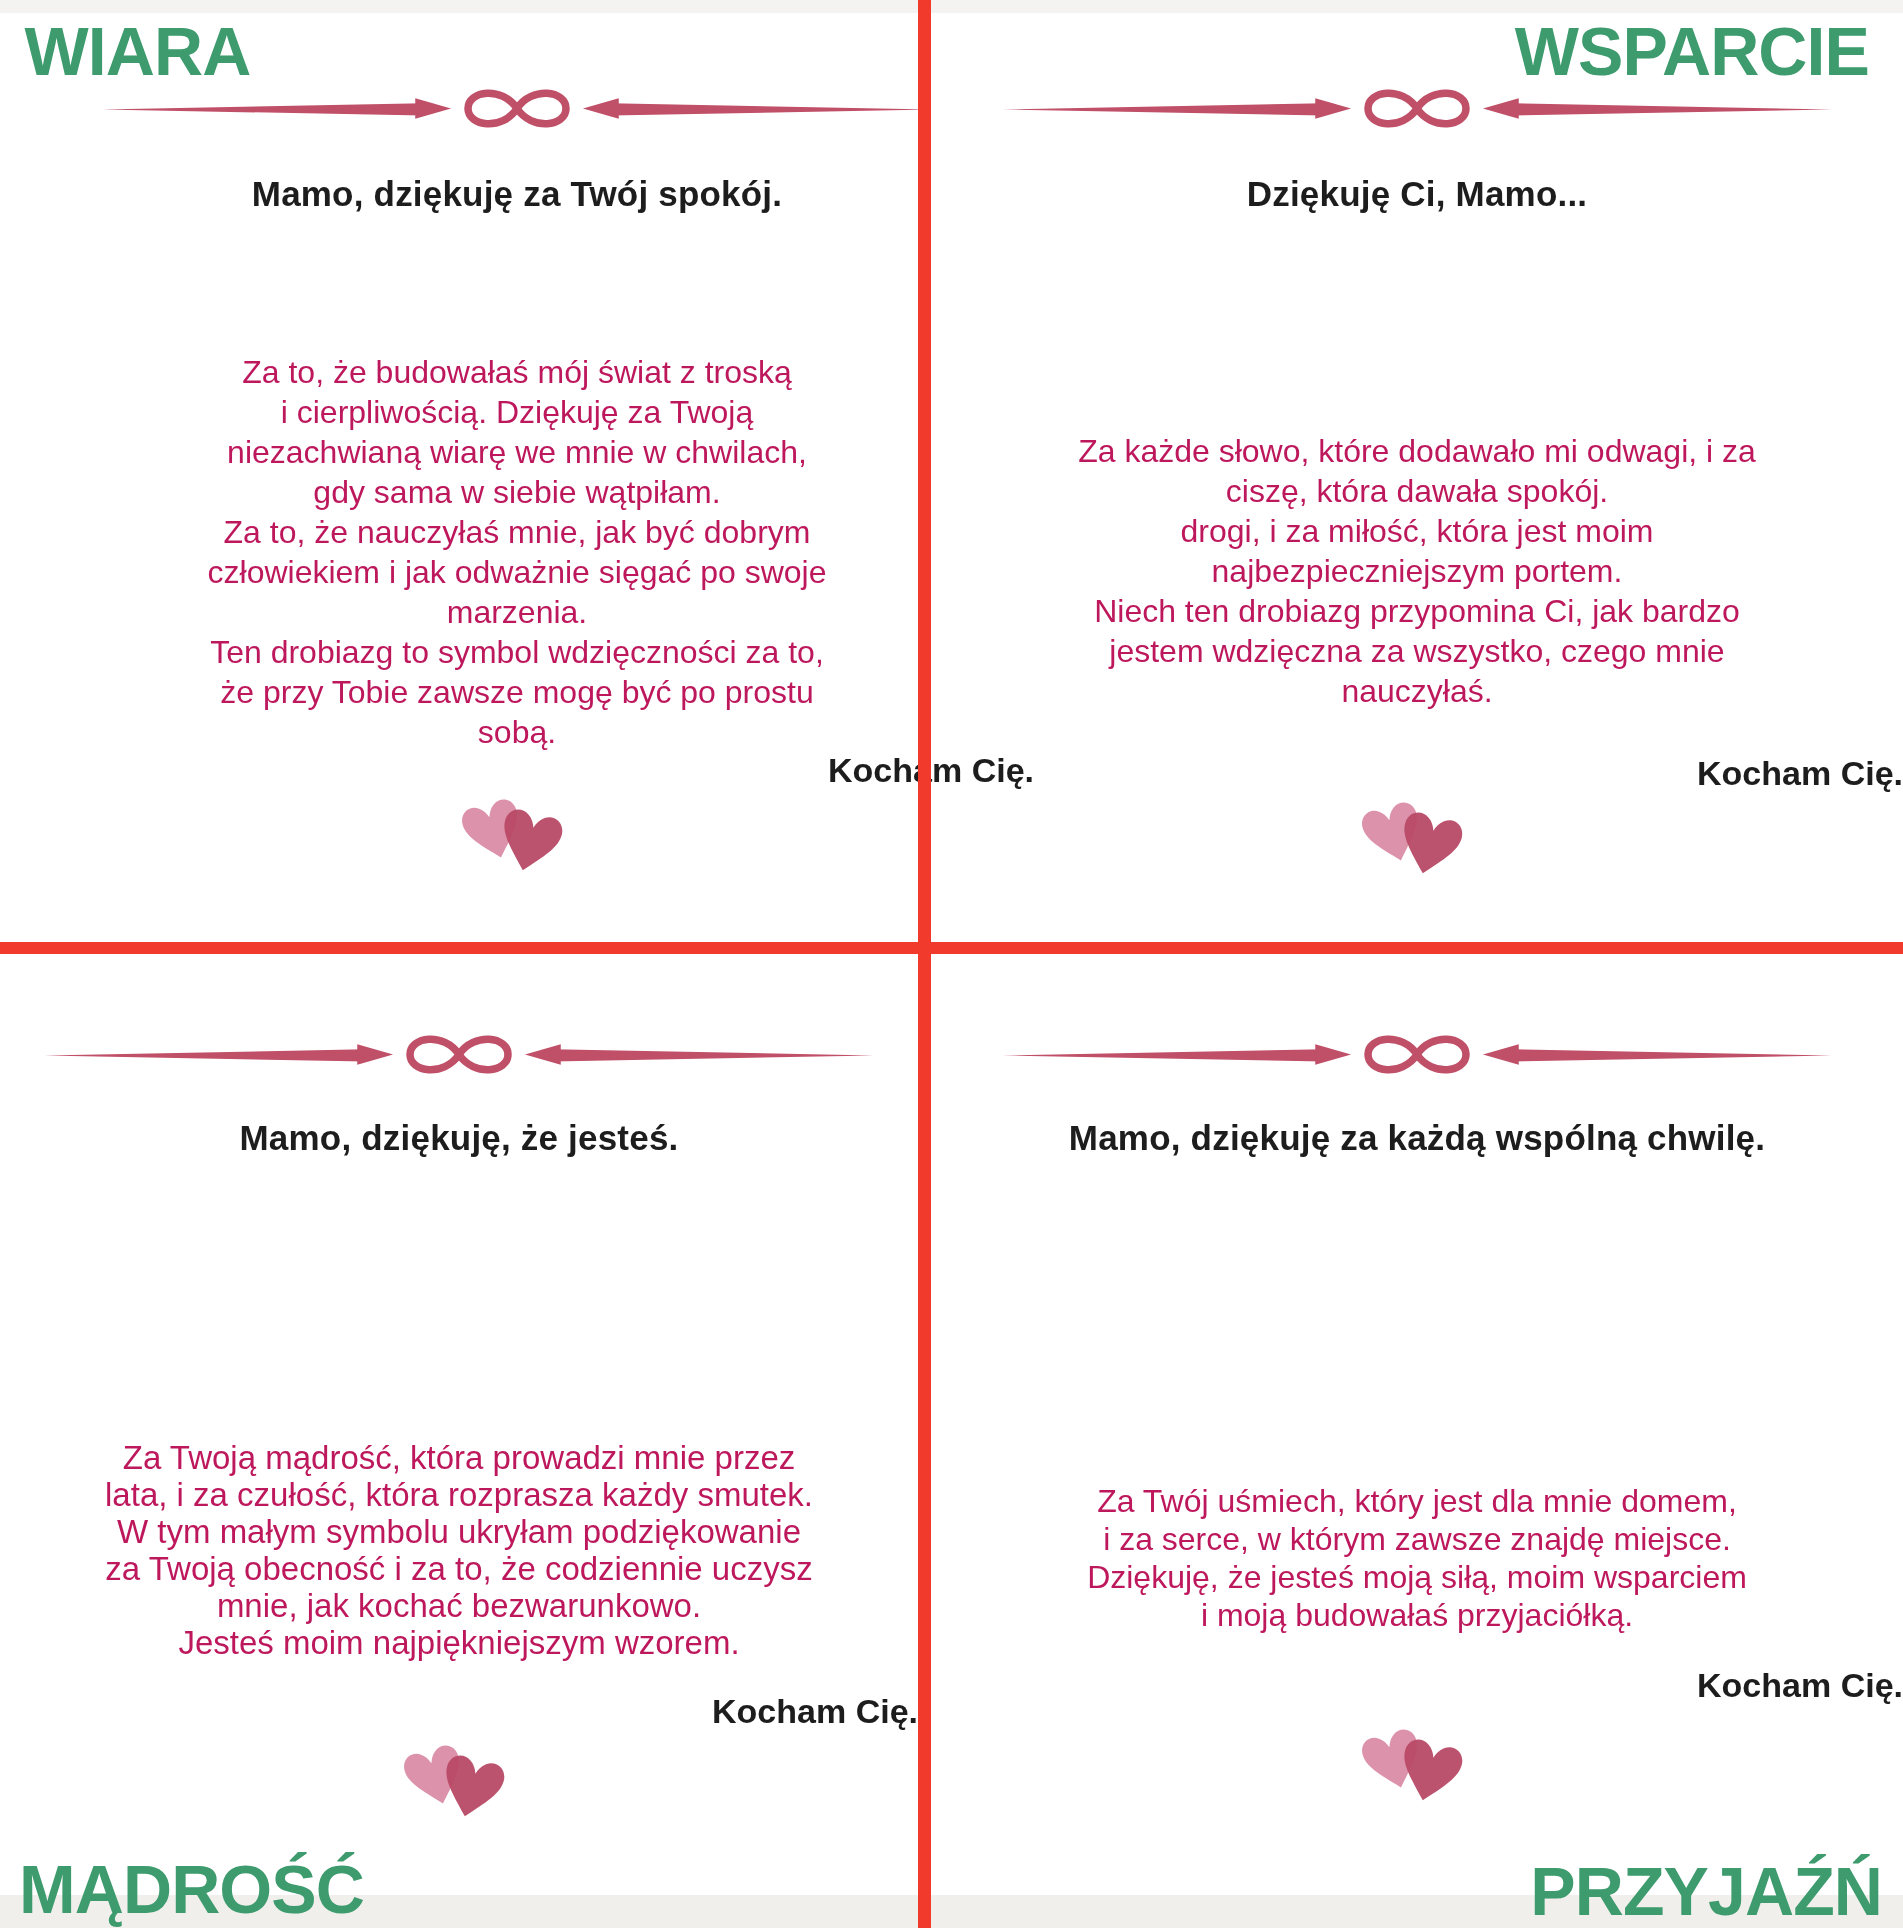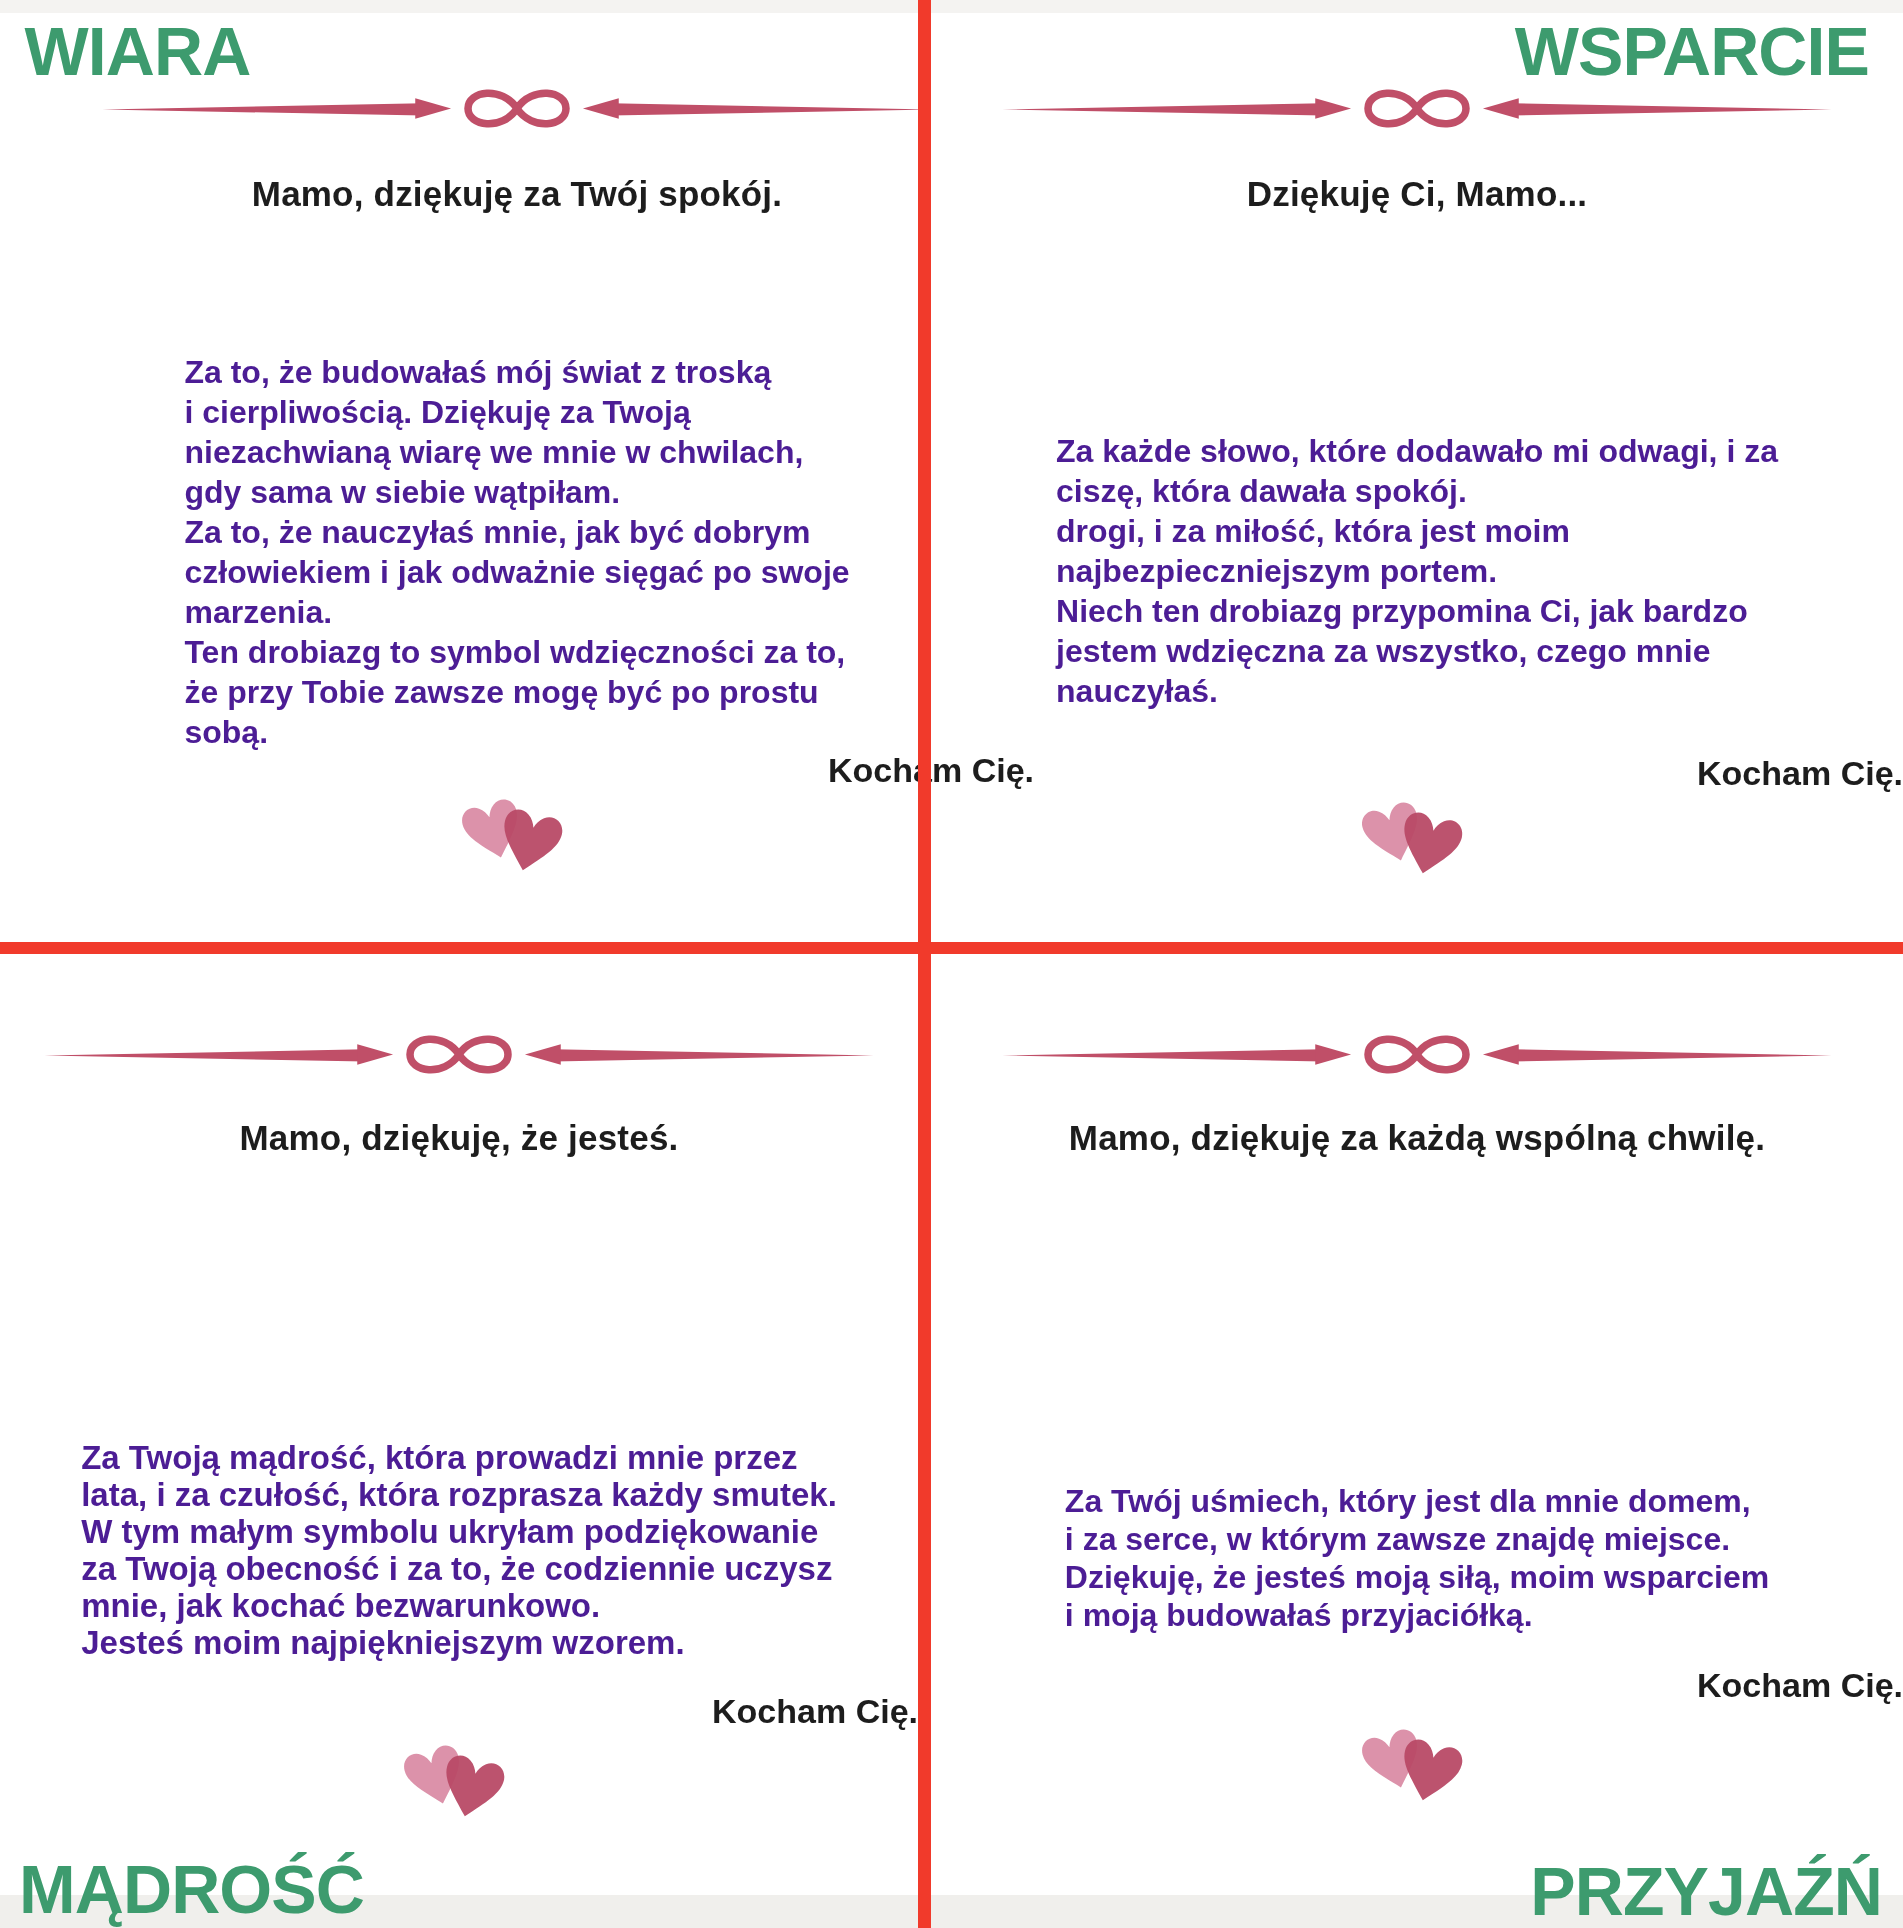--- a/index.html
+++ b/index.html
@@ -33,21 +33,21 @@
 
   .card-title{
     position:absolute;left:0;width:100%;text-align:center;
     font-size:35px;font-weight:700;color:#1d1d1d;letter-spacing:0.2px;
   }
   #q-tl .card-title,#q-tr .card-title{top:174px;text-align:center;}
   #q-bl .card-title,#q-br .card-title{top:164px;}
 
   .card-body{
     position:absolute;left:50%;transform:translateX(-50%);
-    text-align:left;color:#4c1d95;font-weight:700;white-space:nowrap;
+    text-align:center;color:#be185d;font-weight:400;white-space:nowrap;
   }
   #q-tl .card-body{top:352px;font-size:32px;line-height:40px;}
   #q-tr .card-body{top:431px;font-size:32px;line-height:40px;}
   #q-bl .card-body{top:485px;font-size:33px;line-height:37px;}
   #q-br .card-body{top:528px;font-size:32px;line-height:38px;}
 
   .closing{
     position:absolute;left:0;width:100%;text-align:right;
     font-weight:700;font-size:34px;color:#1d1d1d;
   }

